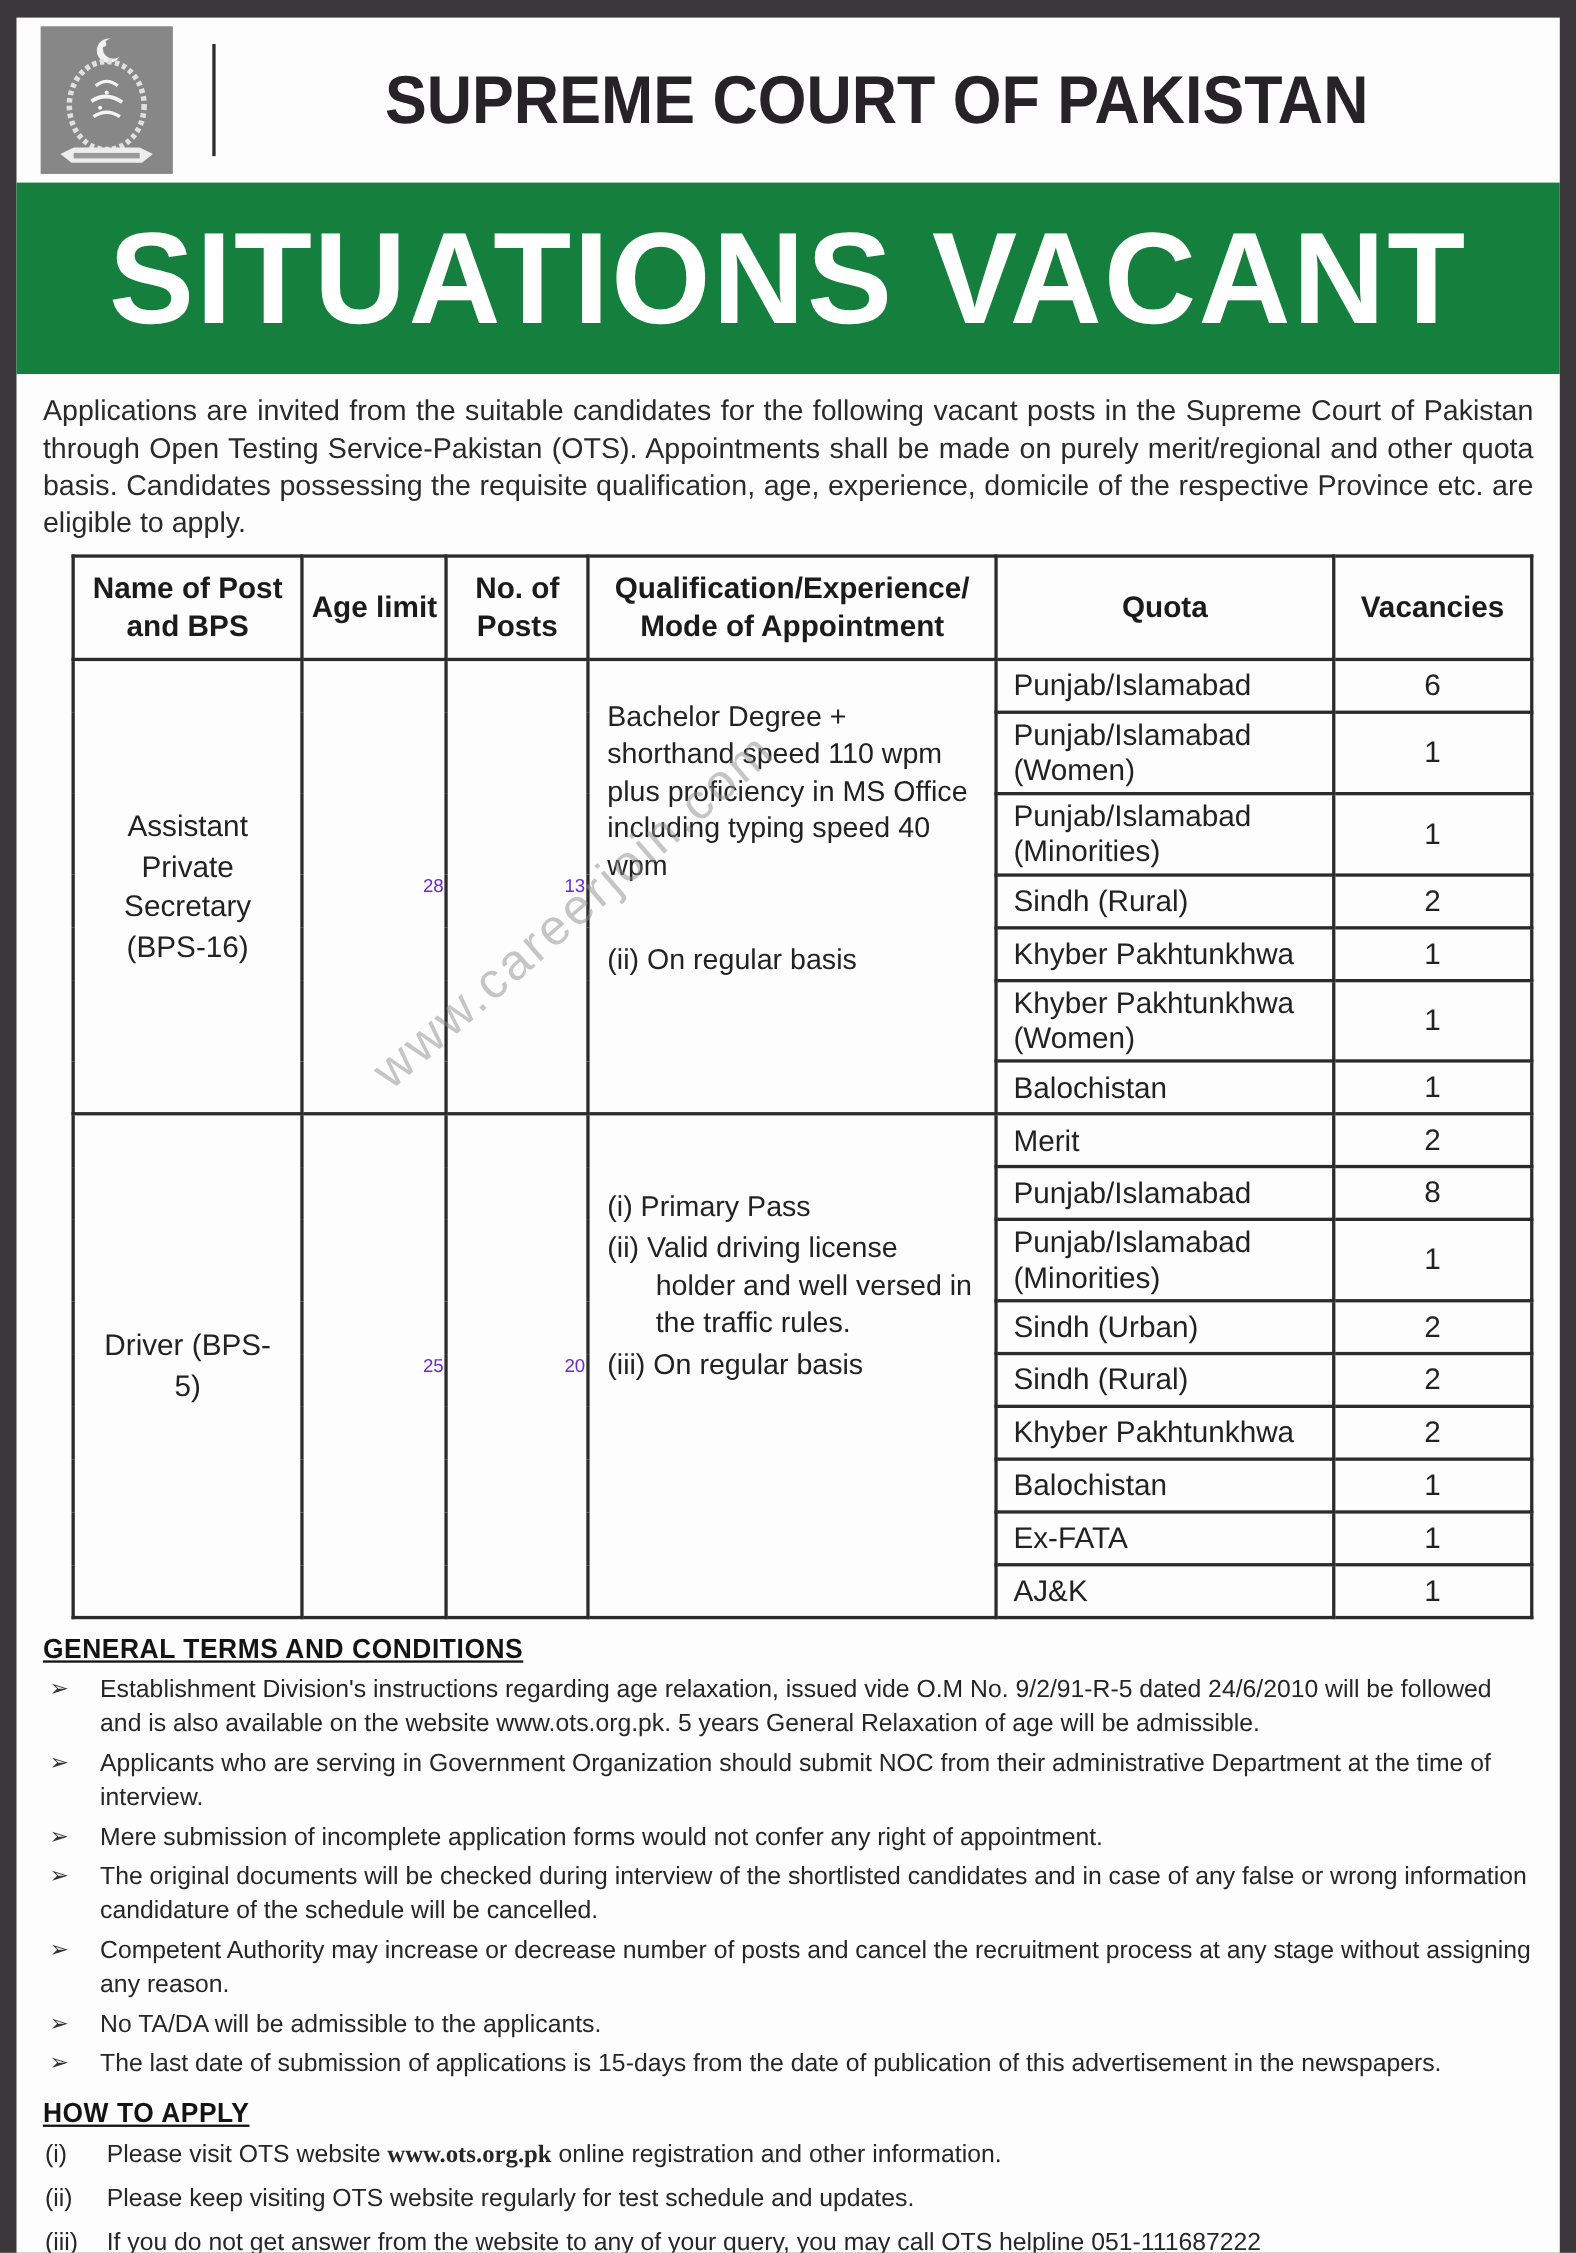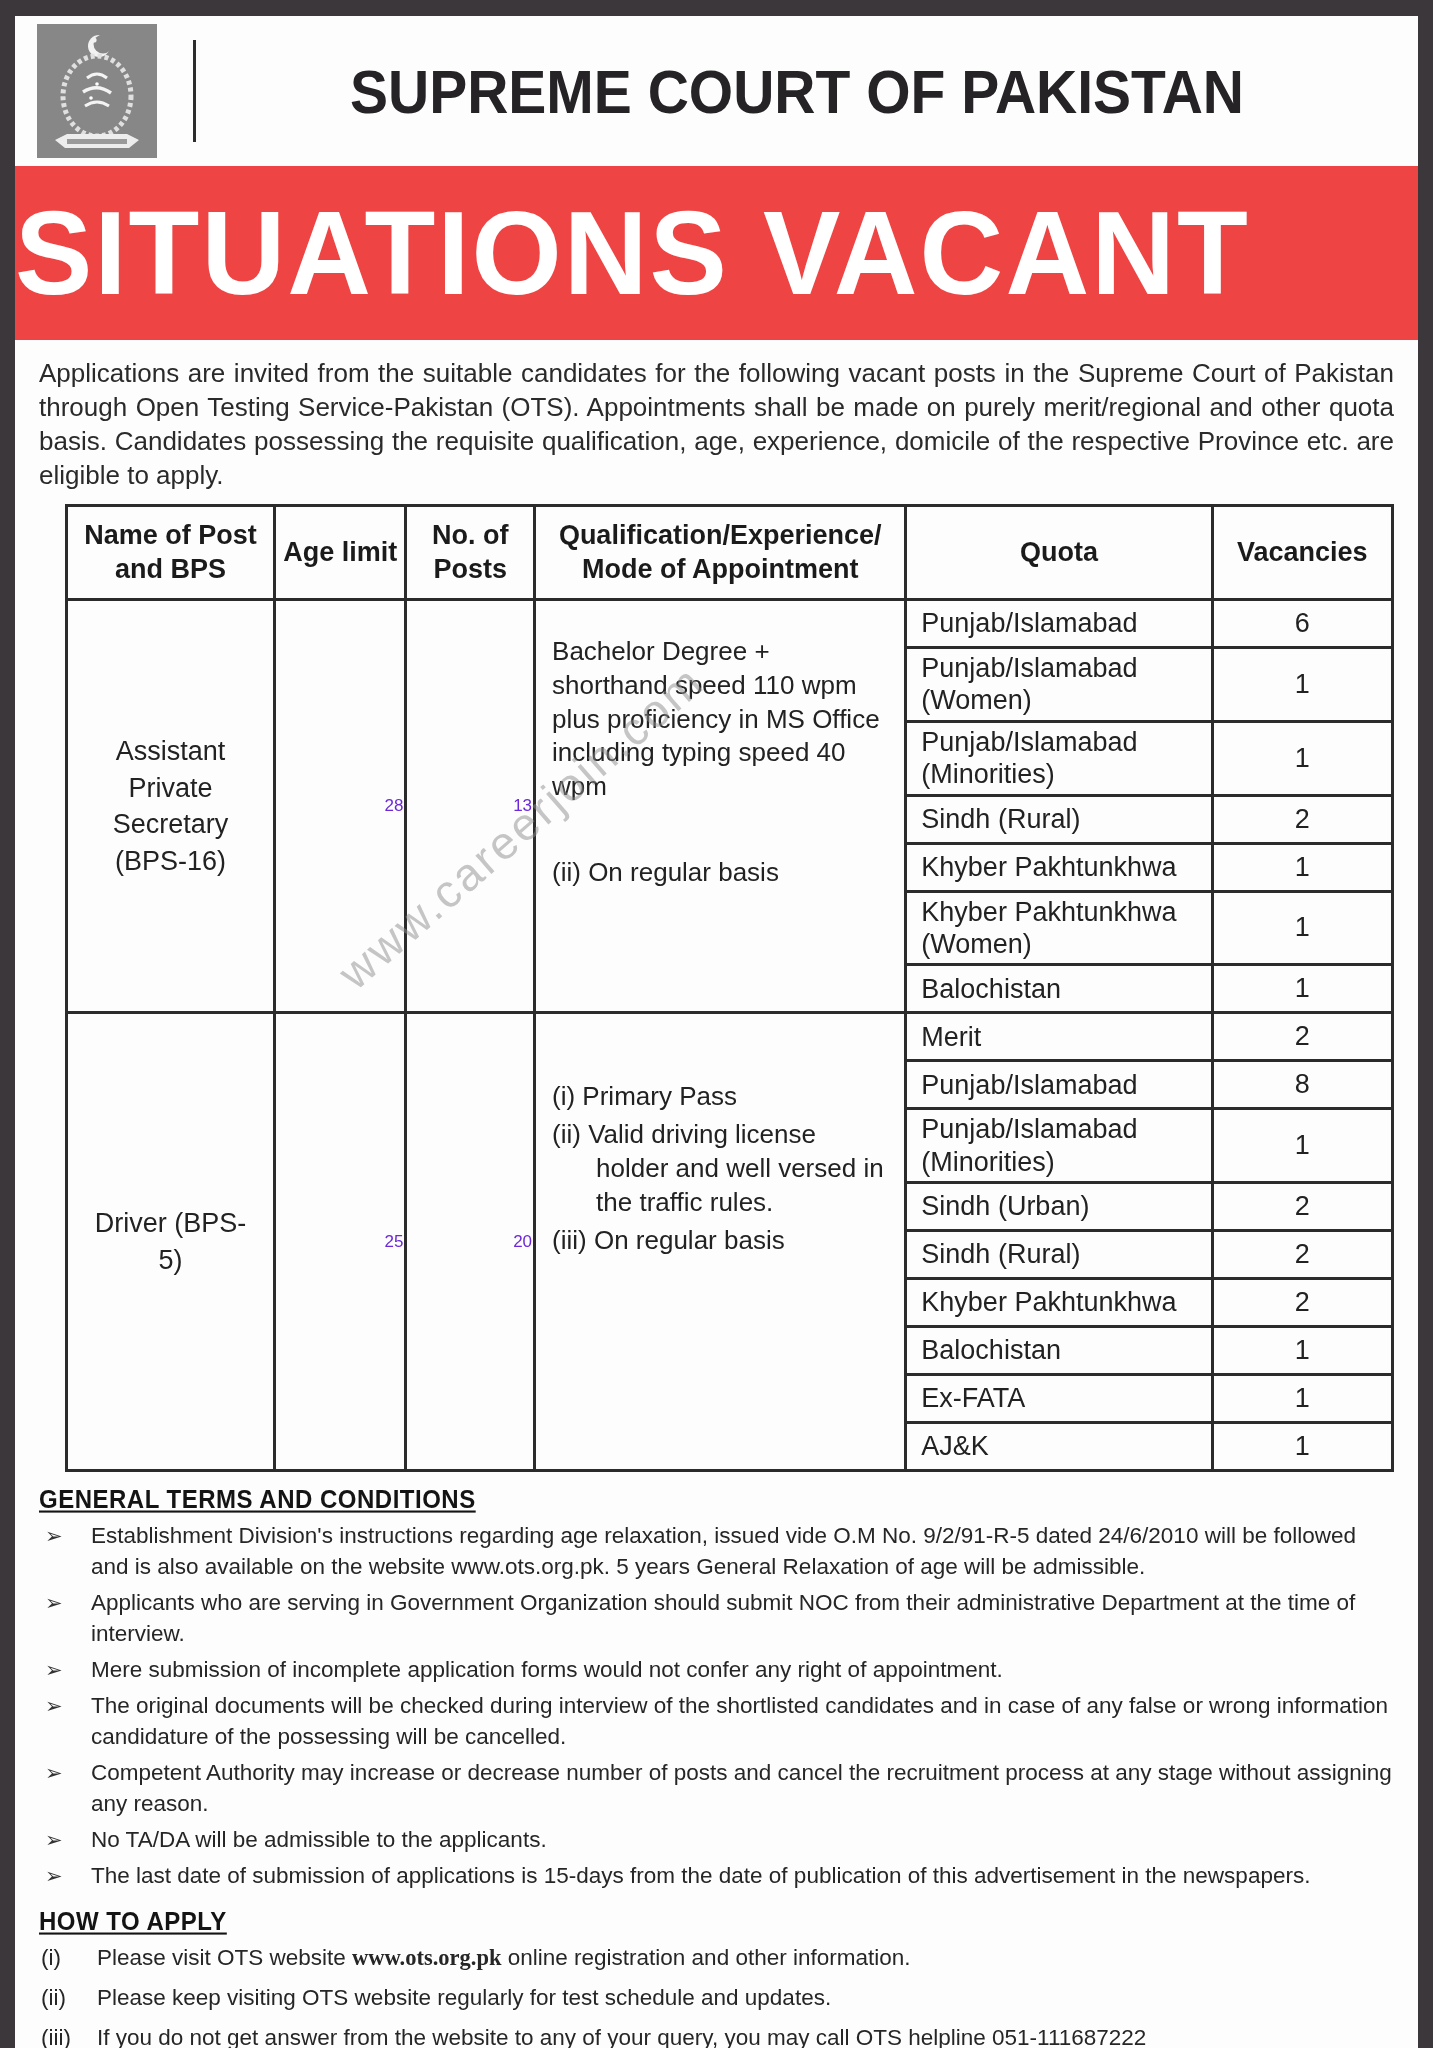--- a/index.html
+++ b/index.html
@@ -14,21 +14,21 @@
   .frame{width:1433px;height:2044px;position:relative;box-sizing:border-box;padding:16px 15px 0 15px;}
   .page{background:#fdfdfd;position:relative;box-sizing:border-box;}
 
   
   .masthead{display:flex;align-items:center;height:150px;padding:0 20px;box-sizing:border-box;}
   .emblem-box{width:120px;height:134px;background:#878787;flex:0 0 auto;margin-left:2px;}
   .mast-divider{width:3px;height:102px;background:#2d2d2d;margin:0 0 0 36px;flex:0 0 auto;}
   .mast-title{flex:1;text-align:center;font-weight:700;font-size:57px;letter-spacing:0px;color:#262326;transform:scaleY(1.08);white-space:nowrap;}
 
   
-  .banner{height:174px;background:#ef4444;display:flex;align-items:center;}
+  .banner{height:174px;background:#15803d;display:flex;align-items:center;justify-content:center;}
   .banner-text{color:#ffffff;font-weight:700;font-size:116px;letter-spacing:2px;transform:scaleY(1.02);white-space:nowrap;}
 
   
   .intro{padding:16px 24px 10px 24px;font-size:26px;line-height:34px;text-align:justify;color:#2a2a2a;}
 
   
   .table-wrap{padding:2px 24px;position:relative;margin-left:26px;}
   table.vacancy{width:100%;border-collapse:collapse;table-layout:fixed;}
   table.vacancy th,table.vacancy td{border:3px solid #2b2b2b;box-sizing:border-box;}
   table.vacancy th{font-weight:700;font-size:27px;line-height:1.25;text-align:center;vertical-align:middle;height:94px;padding:4px 6px;color:#1b1b1b;}
@@ -214,21 +214,21 @@
       <div class="term-item">
         <span class="term-bullet">➢</span>
         <span class="term-text">Applicants who are serving in Government Organization should submit NOC from their administrative Department at the time of interview.</span>
       </div>
       <div class="term-item">
         <span class="term-bullet">➢</span>
         <span class="term-text">Mere submission of incomplete application forms would not confer any right of appointment.</span>
       </div>
       <div class="term-item">
         <span class="term-bullet">➢</span>
-        <span class="term-text">The original documents will be checked during interview of the shortlisted candidates and in case of any false or wrong information candidature of the possessing will be cancelled.</span>
+        <span class="term-text">The original documents will be checked during interview of the shortlisted candidates and in case of any false or wrong information candidature of the schedule will be cancelled.</span>
       </div>
       <div class="term-item">
         <span class="term-bullet">➢</span>
         <span class="term-text">Competent Authority may increase or decrease number of posts and cancel the recruitment process at any stage without assigning any reason.</span>
       </div>
       <div class="term-item">
         <span class="term-bullet">➢</span>
         <span class="term-text">No TA/DA will be admissible to the applicants.</span>
       </div>
       <div class="term-item">

